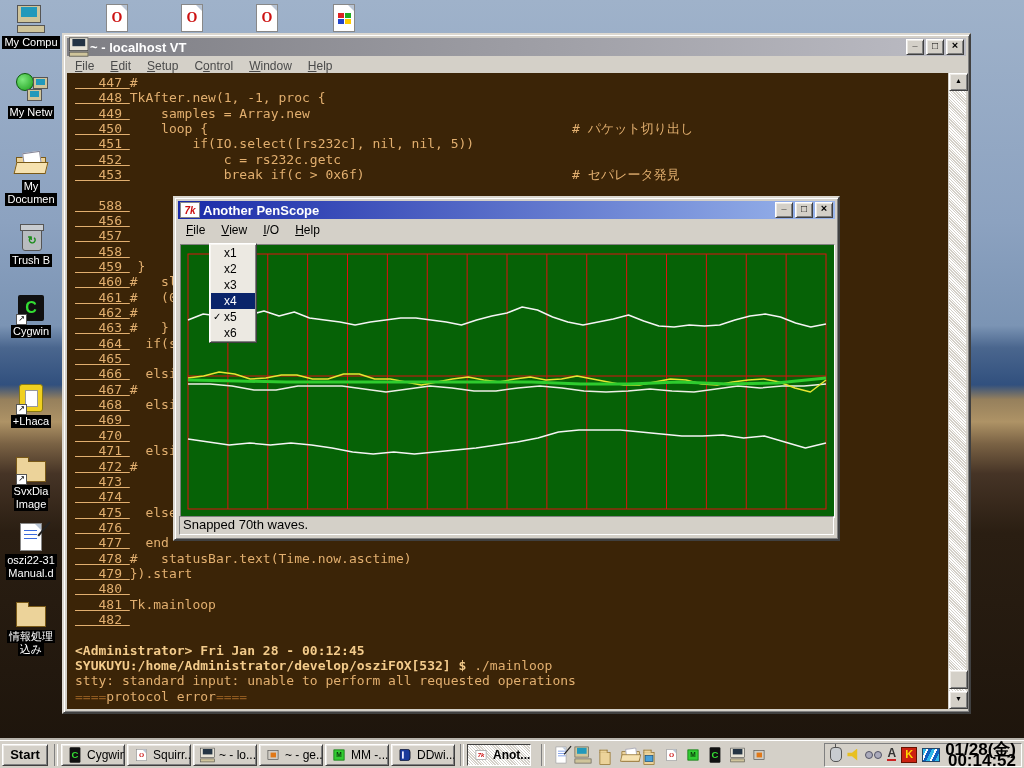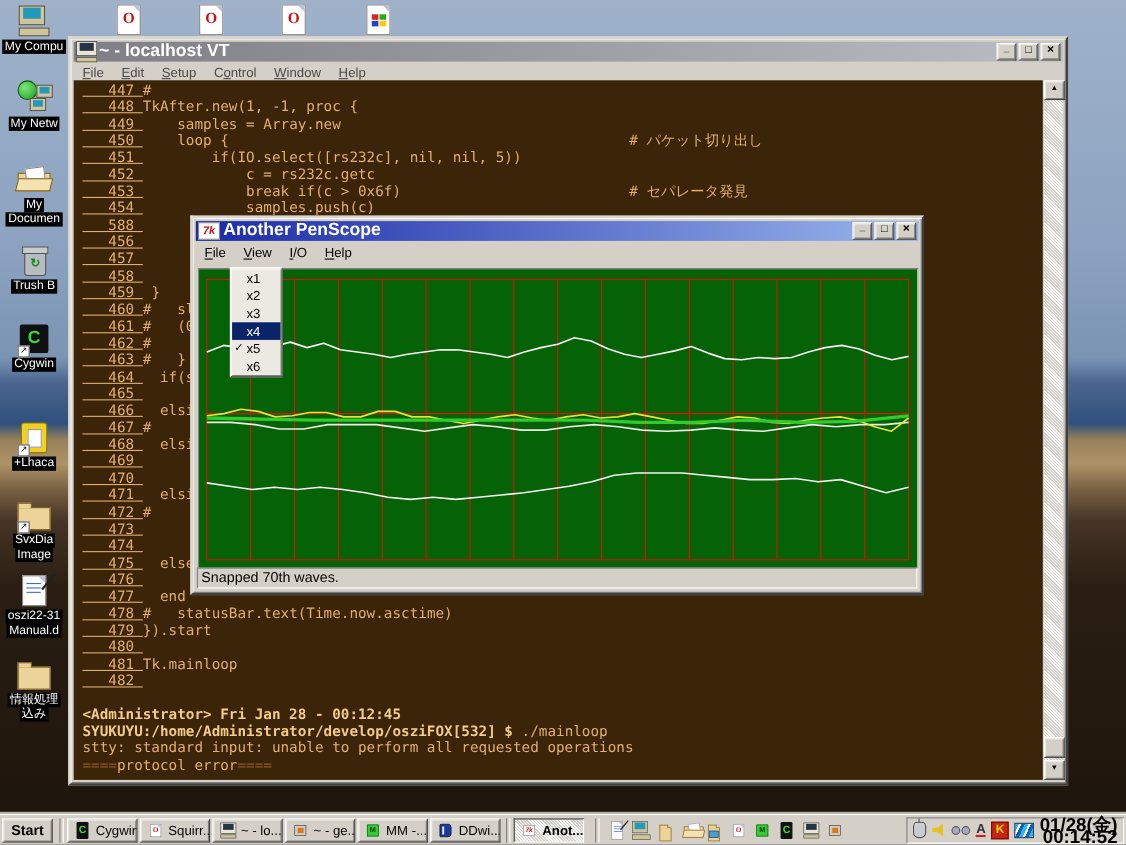--- a/index.html
+++ b/index.html
@@ -10,21 +10,21 @@
   #desktop{position:absolute;left:0;top:0;width:1024px;height:740px;
     background:linear-gradient(180deg,#9fb2ca 0%,#8ca2c0 30%,#7b94b4 44%,
       #4a668e 47%,#31507e 52%,#96805c 54%,#ae9366 57%,#7a6244 60%,
       #463426 64%,#2a1e12 72%,#1e150c 100%);}
   .win{position:absolute;background:#d4d0c8;border:2px solid;border-color:#dcd8d0 #404040 #404040 #dcd8d0;
     box-shadow:inset 1px 1px 0 #fff,inset -1px -1px 0 #808080;}
   .titlebar{position:absolute;left:3px;right:3px;top:3px;height:18px;display:flex;
     align-items:center;gap:3px;padding:0 2px;}
   .titlebar.active{background:linear-gradient(90deg,#1a2aa8,#9ab6ec);}
   .titlebar.inactive{background:linear-gradient(90deg,#7e7e84,#bcbcc4);}
-  .title-text{color:#fff;font-size:16px;font-weight:bold;flex:1;white-space:nowrap;overflow:hidden;}
+  .title-text{color:#fff;font-size:13px;font-weight:bold;flex:1;white-space:nowrap;overflow:hidden;}
   .win-btns{display:flex;gap:2px;}
   .win-btn{width:16px;height:14px;background:#d4d0c8;border:1px solid;border-color:#fff #404040 #404040 #fff;
     box-shadow:inset 1px 1px 0 #ece9e4,inset -1px -1px 0 #808080;
     font-size:9px;line-height:11px;text-align:center;font-weight:bold;color:#000;}
   .g-min::after{content:"_";position:relative;top:-2px;}
   .g-max::after{content:"□";font-size:10px;}
   .g-close::after{content:"×";font-size:11px;}
   .menubar{position:absolute;left:3px;right:3px;display:flex;font-size:12px;text-align:center;}
   .menu-item{padding:2px 8px;white-space:nowrap;}
 
@@ -319,21 +319,20 @@
         </div>
       <div id="term-content">
         <div id="term-lines">
             <div class="tl" style="top: 0px;"><span class="lnum">   447 </span><span>#</span></div>
             <div class="tl" style="top: 15.34px;"><span class="lnum">   448 </span><span>TkAfter.new(1, -1, proc {</span></div>
             <div class="tl" style="top: 30.68px;"><span class="lnum">   449 </span><span>    samples = Array.new</span></div>
             <div class="tl" style="top: 46.02px;"><span class="lnum">   450 </span><span>    loop {</span><span class="cmt"># パケット切り出し</span></div>
             <div class="tl" style="top: 61.36px;"><span class="lnum">   451 </span><span>        if(IO.select([rs232c], nil, nil, 5))</span></div>
             <div class="tl" style="top: 76.7px;"><span class="lnum">   452 </span><span>            c = rs232c.getc</span></div>
             <div class="tl" style="top: 92.04px;"><span class="lnum">   453 </span><span>            break if(c &gt; 0x6f)</span><span class="cmt"># セパレータ発見</span></div>
-            <div class="tl" style="top: 107.38px;"><span class="lnum">   454 </span><span>            samples.push(c)</span></div>
             <div class="tl" style="top: 122.72px;"><span class="lnum">   588 </span><span></span></div>
             <div class="tl" style="top: 138.06px;"><span class="lnum">   456 </span><span></span></div>
             <div class="tl" style="top: 153.4px;"><span class="lnum">   457 </span><span></span></div>
             <div class="tl" style="top: 168.74px;"><span class="lnum">   458 </span><span></span></div>
             <div class="tl" style="top: 184.08px;"><span class="lnum">   459 </span><span> }</span></div>
             <div class="tl" style="top: 199.42px;"><span class="lnum">   460 </span><span>#   slee</span></div>
             <div class="tl" style="top: 214.76px;"><span class="lnum">   461 </span><span>#   (0..</span></div>
             <div class="tl" style="top: 230.1px;"><span class="lnum">   462 </span><span>#</span></div>
             <div class="tl" style="top: 245.44px;"><span class="lnum">   463 </span><span>#   }</span></div>
             <div class="tl" style="top: 260.78px;"><span class="lnum">   464 </span><span>  if(s</span></div>

